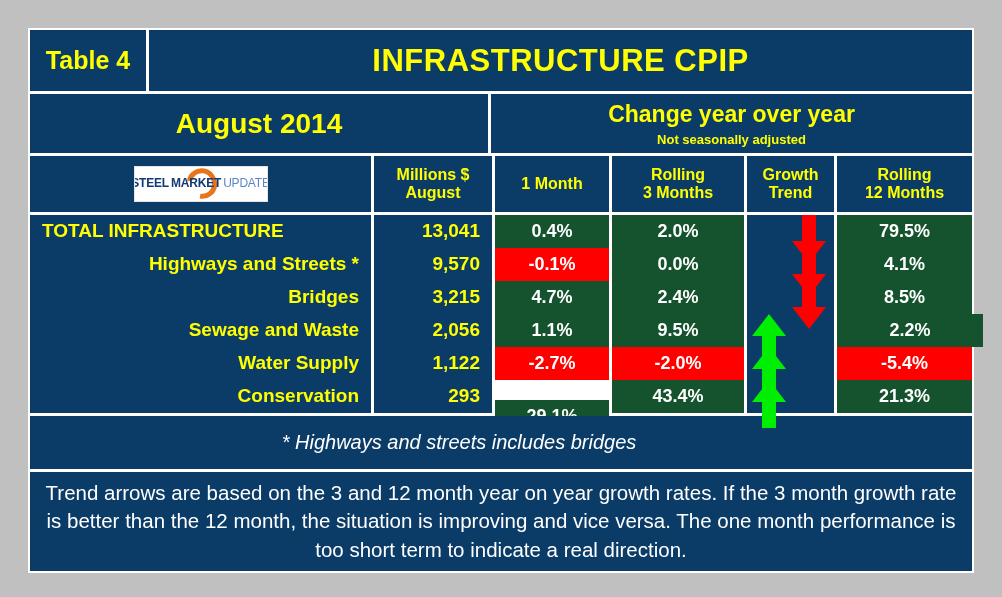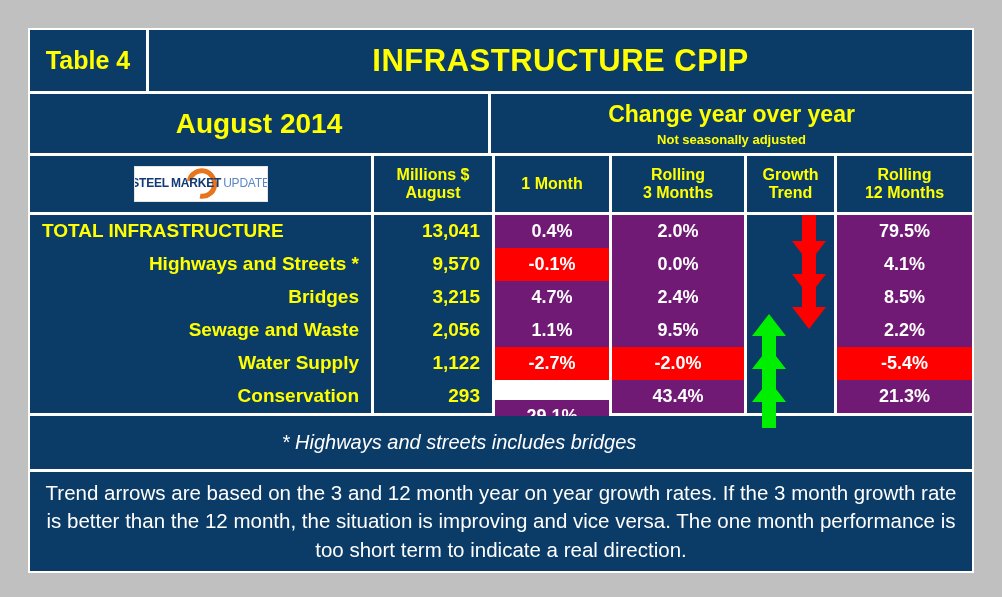--- a/index.html
+++ b/index.html
@@ -39,21 +39,21 @@
     position: absolute;
     background: #0b3c67;
     box-sizing: border-box;
     color: #ffff00;
     display: flex;
     align-items: center;
     overflow: hidden;
     white-space: nowrap;
   }
   .navy { background: #0b3c67; }
-  .green { background: #701a75; }
+  .green { background: #14532d; }
   .red   { background: #ff0000; }
 
   .center { justify-content: center; text-align: center; }
   .right  { justify-content: flex-end; text-align: right; padding-right: 12px; }
   .left   { justify-content: flex-start; text-align: left; padding-left: 12px; }
   #cell-table-label {
     left: 0; top: 0; width: 116px; height: 61px;
     font-size: 25px; font-weight: bold;
     justify-content: center;
   }
@@ -281,21 +281,21 @@
         <div class="cell navy right datarow-num" style="left: 344px; width: 118px; top: 284px; height: 32.5px;">
           <span>2,056</span>
         </div>
         <div class="cell green center datarow-pct" style="left: 465px; width: 114px; top: 284px; height: 32.5px;">
           <span>1.1%</span>
         </div>
         <div class="cell green center datarow-pct" style="left: 582px; width: 132px; top: 284px; height: 32.5px; justify-content: center;">
           <span>9.5%</span>
         </div>
         <div class="cell navy center" style="left: 717px; width: 87px; top: 284px; height: 32.5px;"></div>
-        <div class="cell green center datarow-pct" style="left: 807px; width: 135px; top: 284px; height: 32.5px;">
+        <div class="cell green center datarow-pct" style="left: 807px; width: 146px; top: 284px; height: 32.5px;">
           <span>2.2%</span>
         </div>
         <div class="cell navy right datarow-label" style="left: 0px; width: 341px; top: 317px; height: 32.5px;">
           <span>Water Supply</span>
         </div>
         <div class="cell navy right datarow-num" style="left: 344px; width: 118px; top: 317px; height: 32.5px;">
           <span>1,122</span>
         </div>
         <div class="cell red center datarow-pct" style="left: 465px; width: 114px; top: 317px; height: 32.5px;">
           <span>-2.7%</span>

